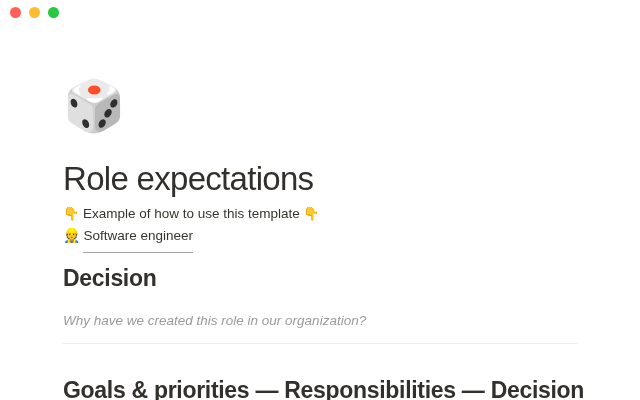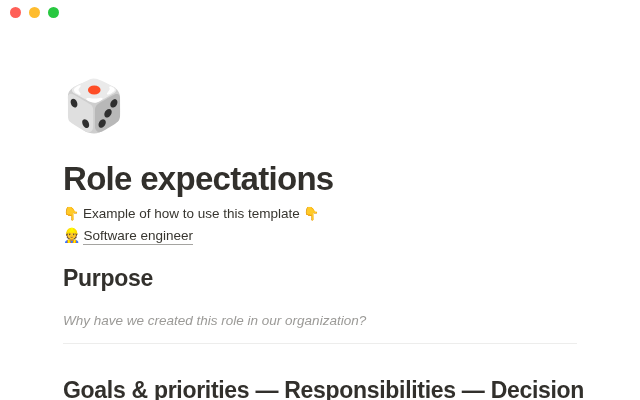--- a/index.html
+++ b/index.html
@@ -75,21 +75,21 @@
     user-select: none;
   }
 
   .page-title {
     position: absolute;
     left: 0;
     top: 131px;
     margin: 0;
     font-size: 33px;
     line-height: 40px;
-    font-weight: bold;
+    font-weight: normal;
     letter-spacing: -0.7px;
     color: #32302c;
   }
 
   .subtitle-line {
     position: absolute;
     left: 0;
     top: 176px;
     font-size: 13.5px;
     line-height: 20px;
@@ -110,21 +110,21 @@
     white-space: nowrap;
   }
   .link-line .emo {
     font-size: 14px;
     margin-right: 3px;
   }
   .doc-link {
     color: #37352f;
     text-decoration: none;
     border-bottom: 1px solid rgba(55,53,47,0.45);
-    padding-bottom: 1px;
+    padding-bottom: 9px;
     cursor: pointer;
   }
 
   .section-heading {
     position: absolute;
     left: 0;
     margin: 0;
     font-weight: bold;
     color: #32302c;
   }
@@ -192,21 +192,21 @@
       <div class="subtitle-line">
         <span class="emo">👇</span>
         <span>Example of how to use this template</span>
         <span class="emo">👇</span>
       </div>
 
       <div class="link-line">
         <span class="emo">👷</span><a class="doc-link">Software engineer</a>
       </div>
 
-      <h2 class="section-heading h-purpose">Purpose</h2>
+      <h2 class="section-heading h-purpose">Decision</h2>
 
       <div class="placeholder-text">Why have we created this role in our organization?</div>
 
       <div class="divider"></div>
 
       <h2 class="h-bottom">Goals &amp; priorities — Responsibilities — Decision</h2>
 
     </div>
   </div>
 </div>

